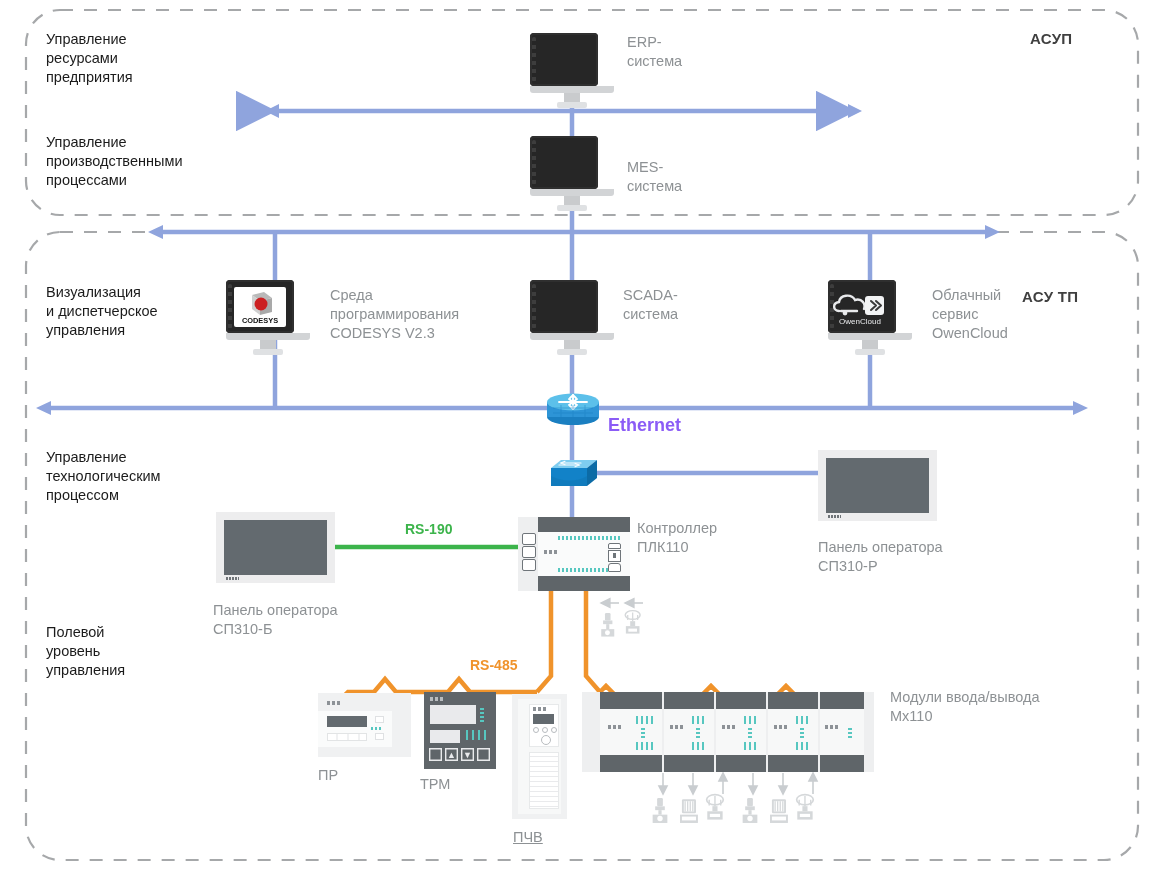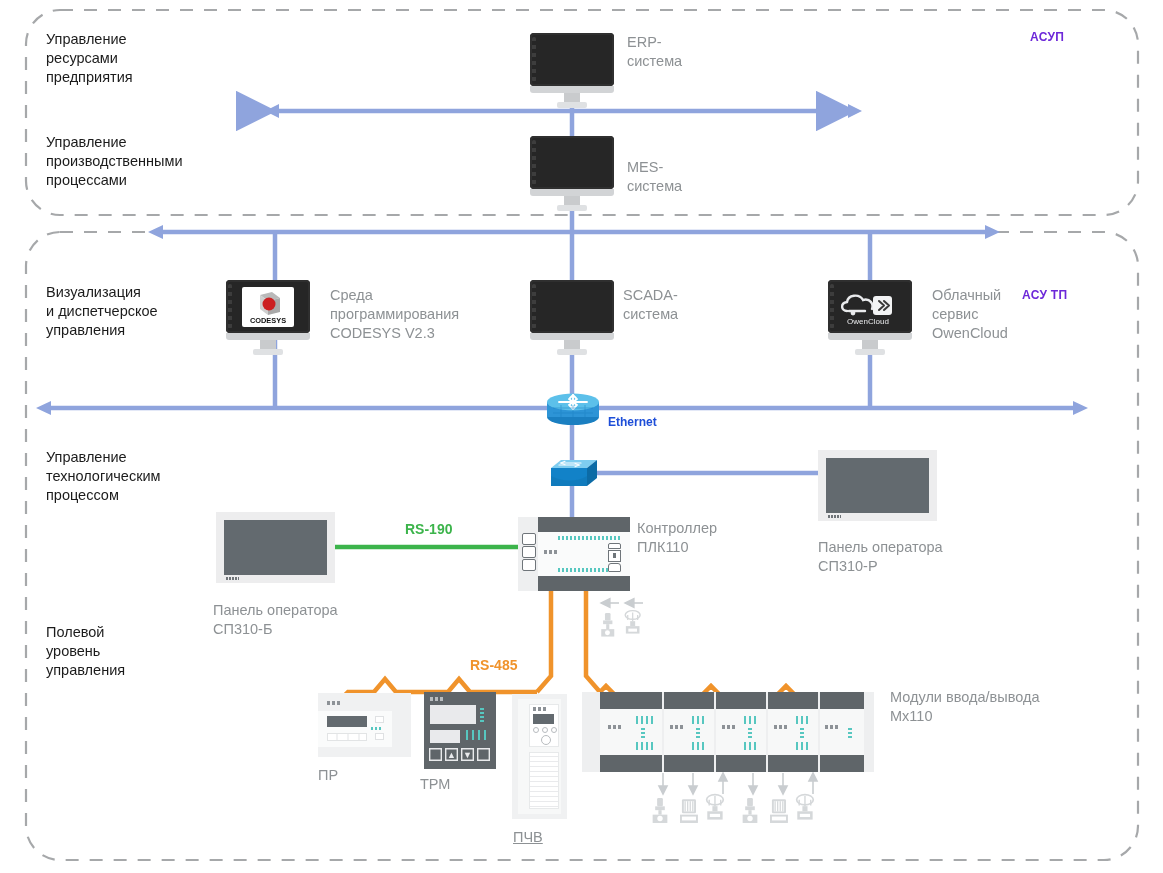--- a/index.html
+++ b/index.html
@@ -2,28 +2,28 @@
 <html><head>
 <meta charset="utf-8">
 <style>
   html,body{margin:0;padding:0;background:#fff;}
   body{width:1163px;height:873px;position:relative;overflow:hidden;
        font-family:"Liberation Sans","DejaVu Sans",sans-serif;}
   #stage{position:absolute;left:0;top:0;width:1163px;height:873px;}
   svg.layer{position:absolute;left:0;top:0;width:1163px;height:873px;overflow:visible;}
   .lvl-label{position:absolute;color:#1b1b1b;font-size:14.5px;line-height:19px;white-space:pre-line;}
   .dev-label{position:absolute;color:#8d9194;font-size:14.5px;line-height:19px;white-space:pre-line;}
-  .zone-title{position:absolute;color:#6d28d9;font-size:12px;font-weight:bold;letter-spacing:.3px;}
+  .zone-title{position:absolute;color:#404040;font-size:15px;font-weight:bold;letter-spacing:.3px;}
   .bus-label{position:absolute;font-size:14px;font-weight:bold;}
-  .eth-label{position:absolute;font-size:12px;color:#1d4ed8;font-weight:bold;}
+  .eth-label{position:absolute;font-size:18px;color:#8b5cf6;font-weight:bold;}
   .node{position:absolute;}
 
   
   .mon{position:absolute;width:84px;}
-  .mon .screen{position:relative;width:84px;height:53px;background:#262626;border-radius:4px;
+  .mon .screen{position:relative;width:68px;height:53px;background:#262626;border-radius:4px;
       box-shadow:inset 0 0 0 2px #2f2f2f;}
   .mon .bezelbar{position:absolute;left:2px;top:4px;width:4px;height:45px;
       background:repeating-linear-gradient(#3d3d3d 0 4px,#262626 4px 8px);border-radius:2px;}
   .mon .neckbase{width:84px;height:7px;background:#d2d4d6;border-radius:0 0 3px 3px;}
   .mon .neck{width:16px;height:9px;background:#c9cbcd;margin:0 auto;}
   .mon .foot{width:30px;height:6px;background:#dfe1e3;margin:0 auto;border-radius:2px;}
   .mon .logo{position:absolute;left:50%;top:50%;transform:translate(-50%,-50%);}
 
   
   .panel{position:absolute;background:#ededee;padding:8px;box-sizing:border-box;}

